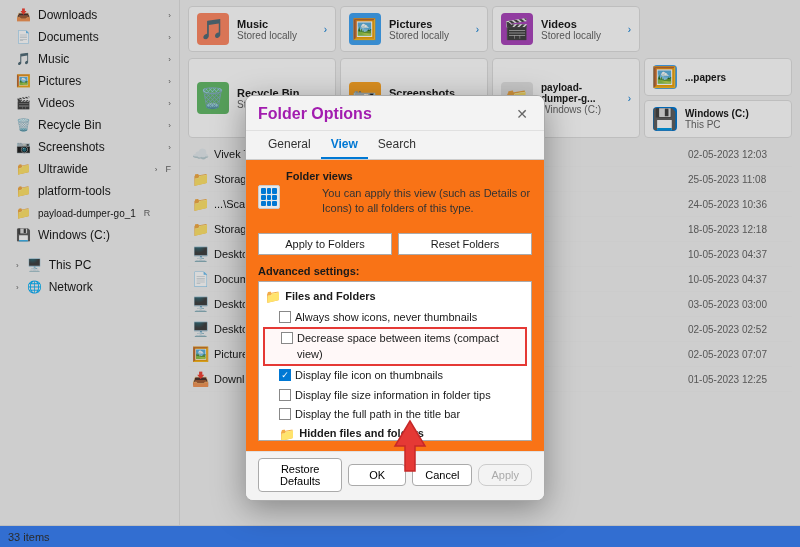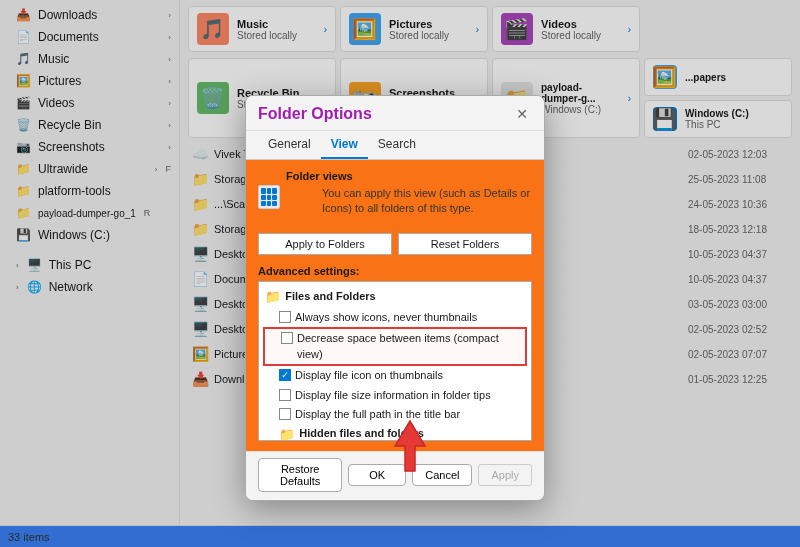--- a/index.html
+++ b/index.html
@@ -340,21 +340,21 @@
       background: #fff;
       border: 1px solid #aaa;
       border-radius: 4px;
       cursor: pointer;
     }
     .footer-apply {
       padding: 4px 12px;
       font-size: 11px;
       background: #f3f3f3;
       border: 1px solid #ccc;
-      border-radius: 3px;
+      border-radius: 8px;
       cursor: not-allowed;
       color: #aaa;
     }
 
     
     .arrow-indicator {
       position: absolute;
       bottom: 68px;
       left: 385px;
       z-index: 200;

